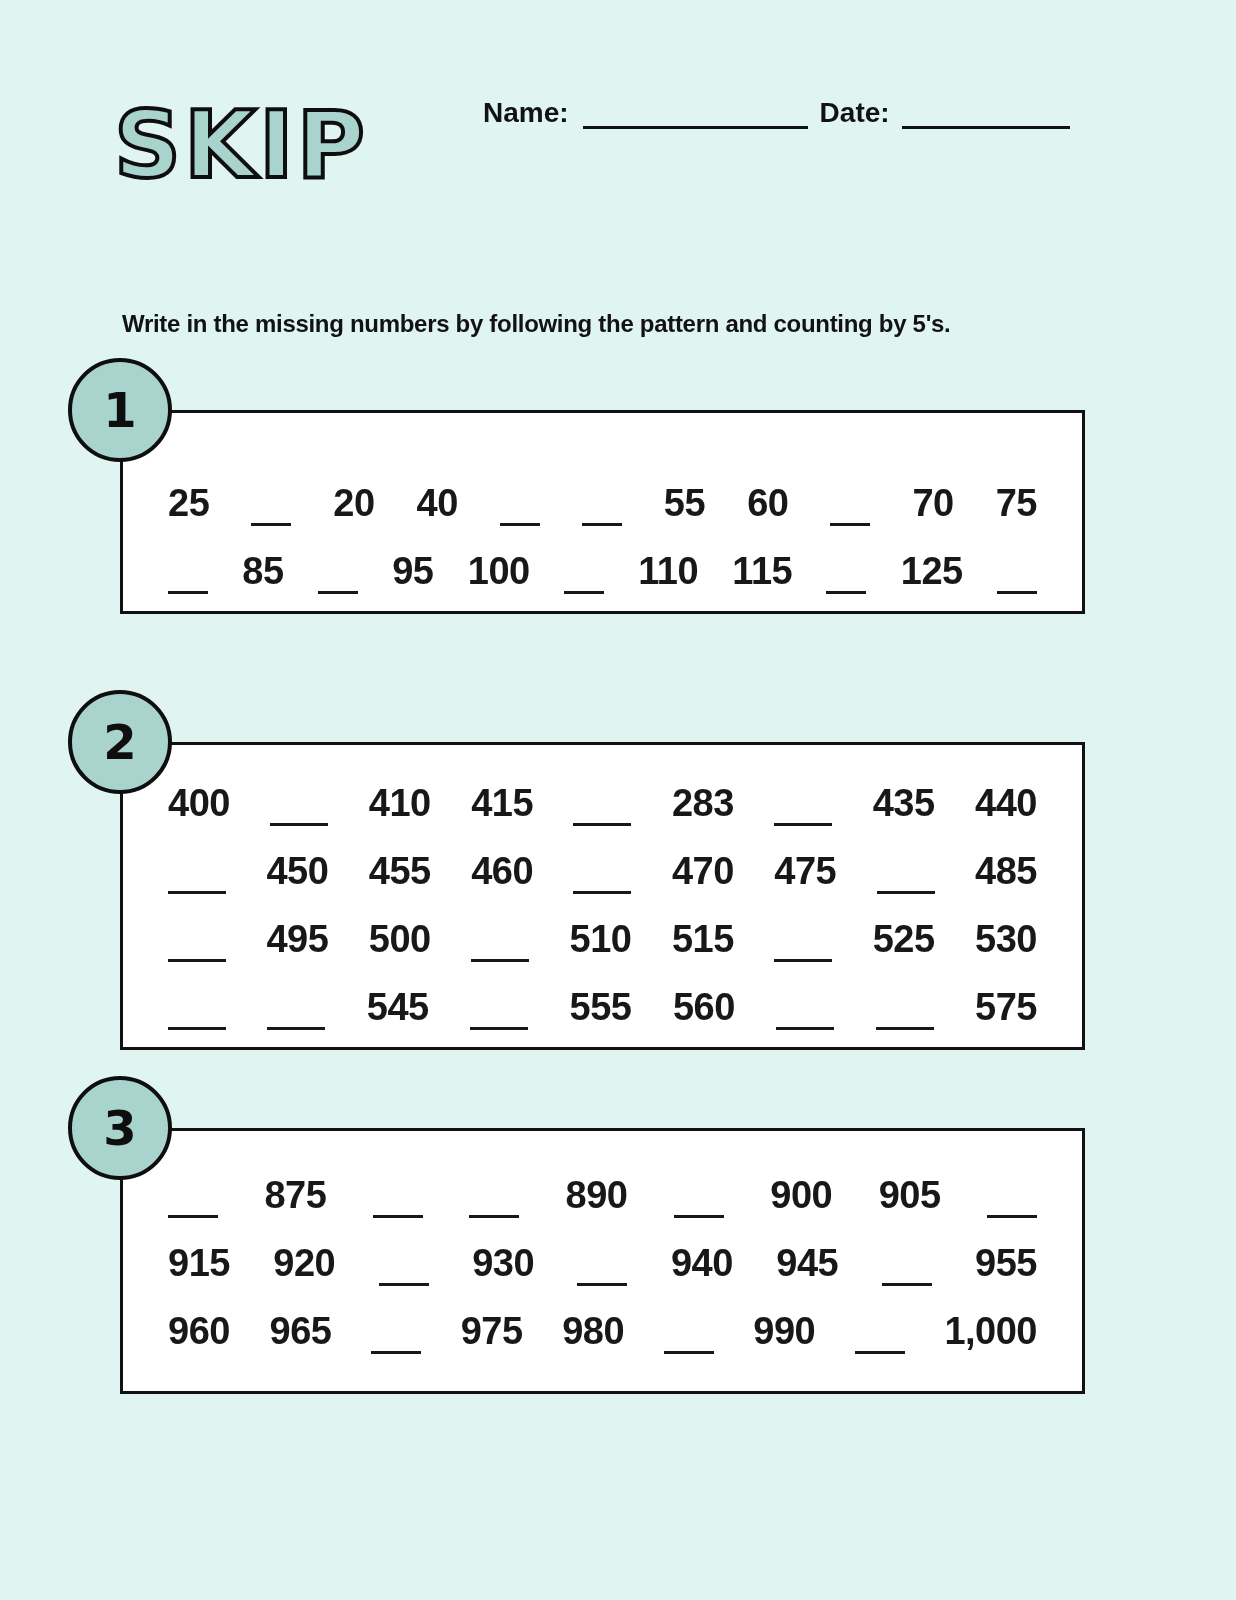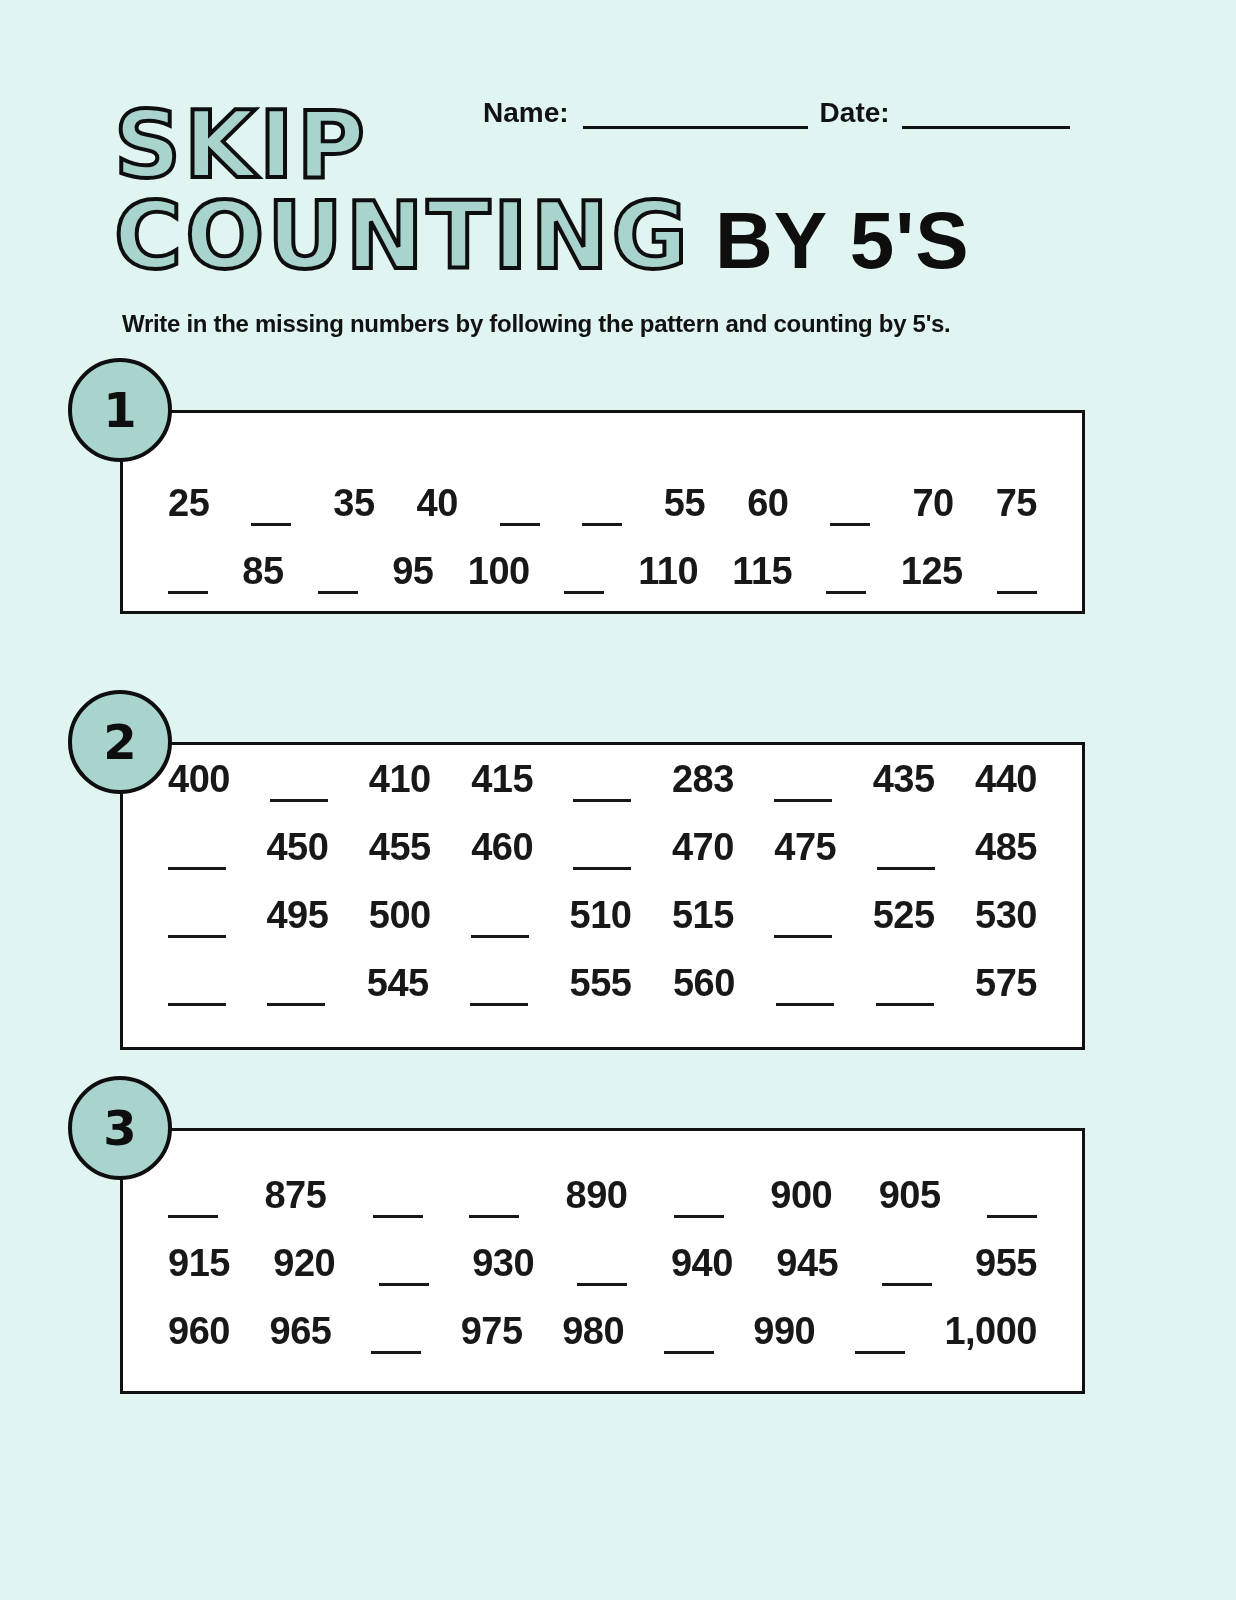--- a/index.html
+++ b/index.html
@@ -103,21 +103,21 @@
 
   .box {
     box-sizing: border-box;
     width: 100%;
     background: #ffffff;
     border: 3.5px solid #111;
     position: relative;
     z-index: 1;
   }
   #sec1 .box { height: 204px; padding-top: 56px; }
-  #sec2 .box { height: 308px; }
+  #sec2 .box { height: 308px; padding-top: 24px; }
   #sec3 .box { height: 266px; padding-top: 30px; }
 
   .row {
     height: 68px;
     display: flex;
     align-items: center;
     justify-content: space-between;
     padding: 0 45px;
   }
   .cell.num {
@@ -142,38 +142,34 @@
 <div class="page">
 
   <div class="header-fields">
     <span>Name:</span><span class="wline name-line"></span><span class="date-label">Date:</span><span class="wline date-line"></span>
   </div>
 
   <div class="title">
     <div class="t-line">
       <span class="bubble">SKIP</span>
     </div>
-    <div class="t-line">
-      <span class="bubble">COUNTING</span>
-      <span class="solid">BY 5'S</span>
-    </div>
   </div>
 
   <p class="subtitle">Write in the missing numbers by following the pattern and counting by 5's.</p>
 
   <div id="sections-host">
       <section class="problem" id="sec1">
         <div class="num-circle">
           <span>1</span>
         </div>
         <div class="box">
           <div class="row">
             <span class="cell num">25</span>
             <span class="cell blank"></span>
-            <span class="cell num">35</span>
+            <span class="cell num">20</span>
             <span class="cell num">40</span>
             <span class="cell blank"></span>
             <span class="cell blank"></span>
             <span class="cell num">55</span>
             <span class="cell num">60</span>
             <span class="cell blank"></span>
             <span class="cell num">70</span>
             <span class="cell num">75</span>
           </div>
           <div class="row">

